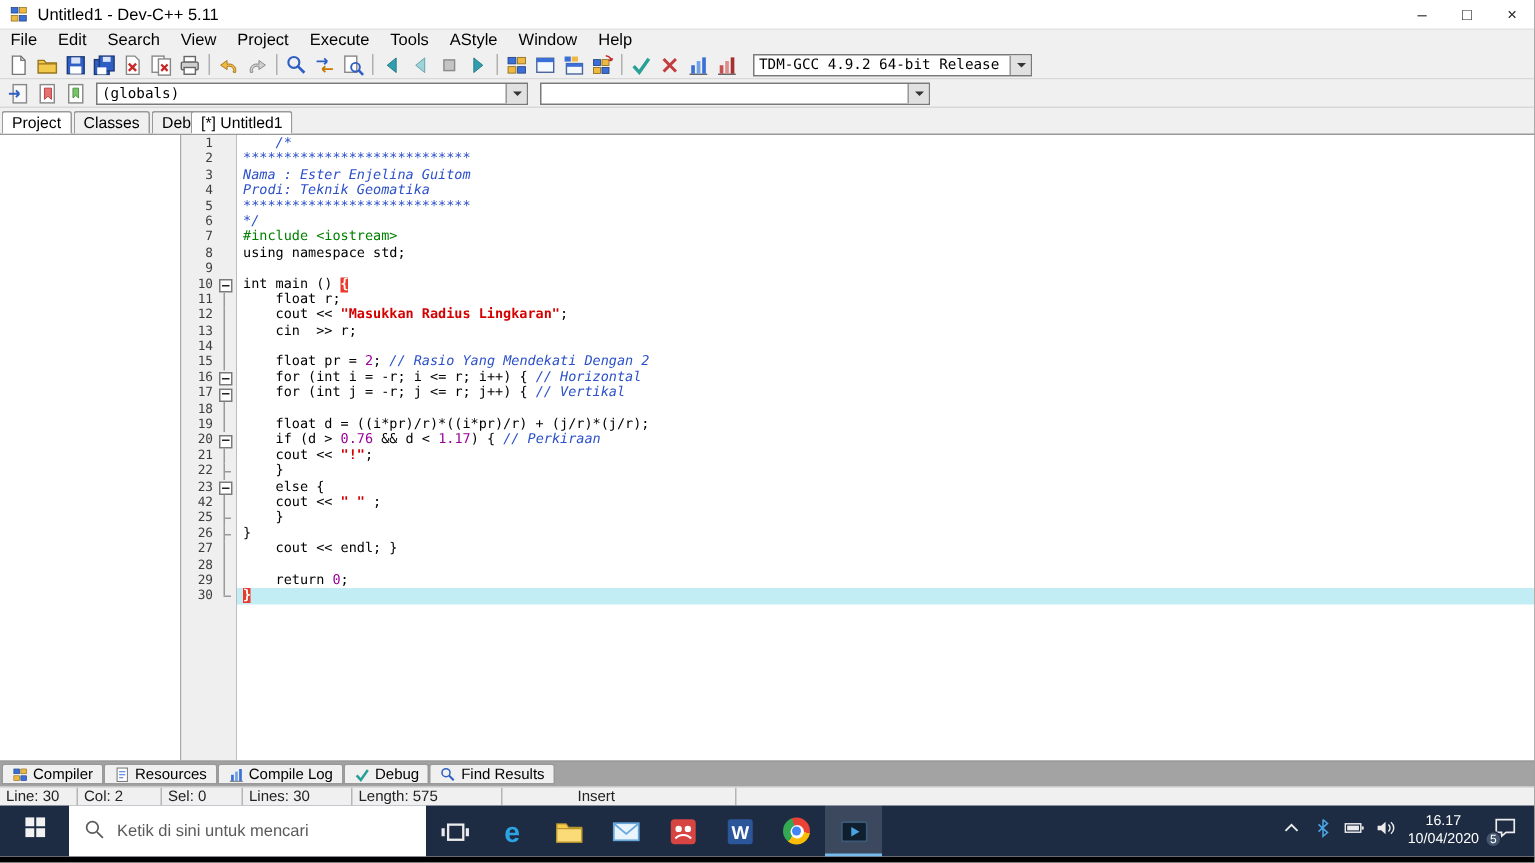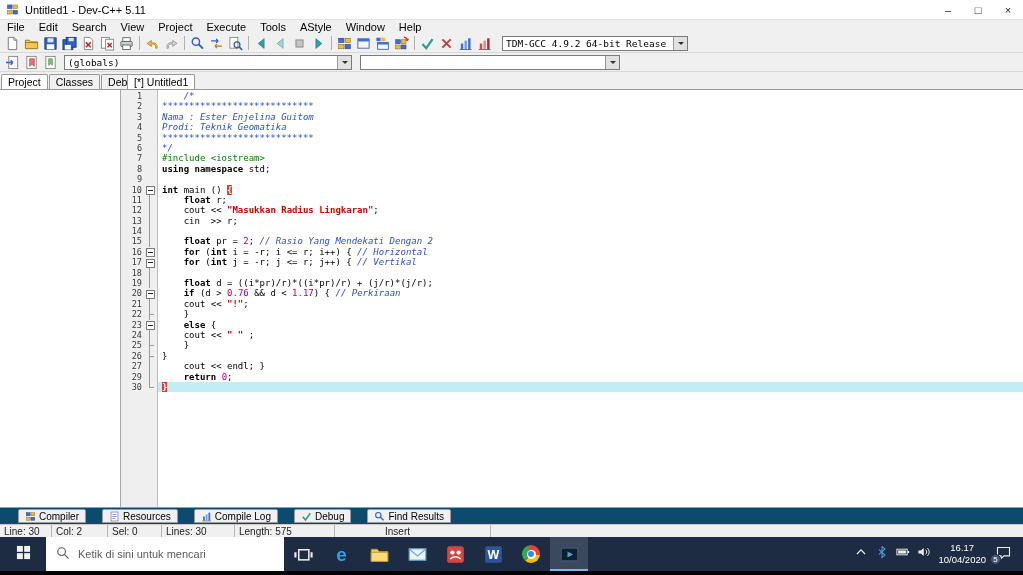--- a/index.html
+++ b/index.html
@@ -45,27 +45,27 @@
 .fm.m-l::before{content:"";position:absolute;left:5px;top:0;bottom:0;width:1px;background:#9a9a9a}
 .fm.m-t::before{content:"";position:absolute;left:5px;top:0;bottom:0;width:1px;background:#9a9a9a}
 .fm.m-t::after{content:"";position:absolute;left:6px;top:5px;width:4px;height:1px;background:#9a9a9a}
 .fm.m-c::before{content:"";position:absolute;left:5px;top:0;height:5px;width:1px;background:#9a9a9a}
 .fm.m-c::after{content:"";position:absolute;left:5px;top:5px;width:5px;height:1px;background:#9a9a9a}
 .fm.m-b::before{content:"";position:absolute;left:1.5px;top:1.5px;width:7px;height:7px;background:#fff;border:1px solid #7a7a7a}
 .fm.m-b::after{content:"";position:absolute;left:3.5px;top:5px;width:5px;height:1px;background:#222}
 .code{white-space:pre;padding-left:4px;flex:1;color:#000}
 .line.hl .code{background:#c2edf5}
 .code .c{color:#2b50c8;font-style:italic}
-.code .k{font-weight:bold}
+.code .k{font-weight:normal}
 .code .s{color:#d40000;font-weight:bold}
 .code .n{color:#9a009a}
 .code .p{color:#008000}
 .code .x{background:#e8392a;color:#fff;font-weight:bold}
 
-.reportbar{height:17px;background:#0c4a6e;border-top:1px solid #9a9a9a;display:flex;align-items:center;padding-left:18px;gap:16px;flex:none}
+.reportbar{height:17px;background:#a3a3a3;border-top:1px solid #9a9a9a;display:flex;align-items:center;padding-left:1px;gap:0;flex:none}
 .rtab{display:flex;align-items:center;gap:3px;border:1px solid #9a9a9a;background:#f0f0f0;padding:0 6px;height:14px;font-size:10px;border-radius:2px 2px 0 0;white-space:nowrap}
 .rtab svg{display:block}
 
 .statusbar{height:13px;background:#f0f0f0;border-top:1px solid #c8c8c8;display:flex;font-size:10px;color:#222;flex:none;overflow:hidden}
 .sseg{border-right:1px solid #b5b5b5;padding:0 4px;display:flex;align-items:center;white-space:nowrap;flex:none}
 .sseg.sflex{flex:1;border-right:none}
 
 .taskbar{height:34px;background:#1d2b43;display:flex;align-items:center;color:#fff;flex:none}
 .start{width:46px;height:100%;display:flex;align-items:center;justify-content:center}
 .tsearch{width:238px;height:100%;background:#fff;display:flex;align-items:center;gap:8px;padding:0 10px;color:#5a5a5a;font-size:11px;white-space:nowrap}
@@ -540,21 +540,21 @@
         </div>
         <div class="line">
           <span class="gut">
             <span class="gn">23</span>
             <span class="fm m-b"></span>
           </span>
           <span class="code"><span class="t">    </span><span class="k">else</span><span class="t"> {</span></span>
         </div>
         <div class="line">
           <span class="gut">
-            <span class="gn">24</span>
+            <span class="gn">42</span>
             <span class="fm m-l"></span>
           </span>
           <span class="code"><span class="t">    cout &lt;&lt; </span><span class="s">" "</span><span class="t"> ;</span></span>
         </div>
         <div class="line">
           <span class="gut">
             <span class="gn">25</span>
             <span class="fm m-t"></span>
           </span>
           <span class="code"><span class="t">    }</span></span>
@@ -565,20 +565,27 @@
             <span class="fm m-t"></span>
           </span>
           <span class="code"><span class="t">}</span></span>
         </div>
         <div class="line">
           <span class="gut">
             <span class="gn">27</span>
             <span class="fm m-l"></span>
           </span>
           <span class="code"><span class="t">    cout &lt;&lt; endl; }</span></span>
+        </div>
+        <div class="line">
+          <span class="gut">
+            <span class="gn">28</span>
+            <span class="fm m-l"></span>
+          </span>
+          <span class="code"></span>
         </div>
         <div class="line">
           <span class="gut">
             <span class="gn">29</span>
             <span class="fm m-l"></span>
           </span>
           <span class="code"><span class="t">    </span><span class="k">return</span><span class="t"> </span><span class="n">0</span><span class="t">;</span></span>
         </div>
         <div class="line hl">
           <span class="gut">

